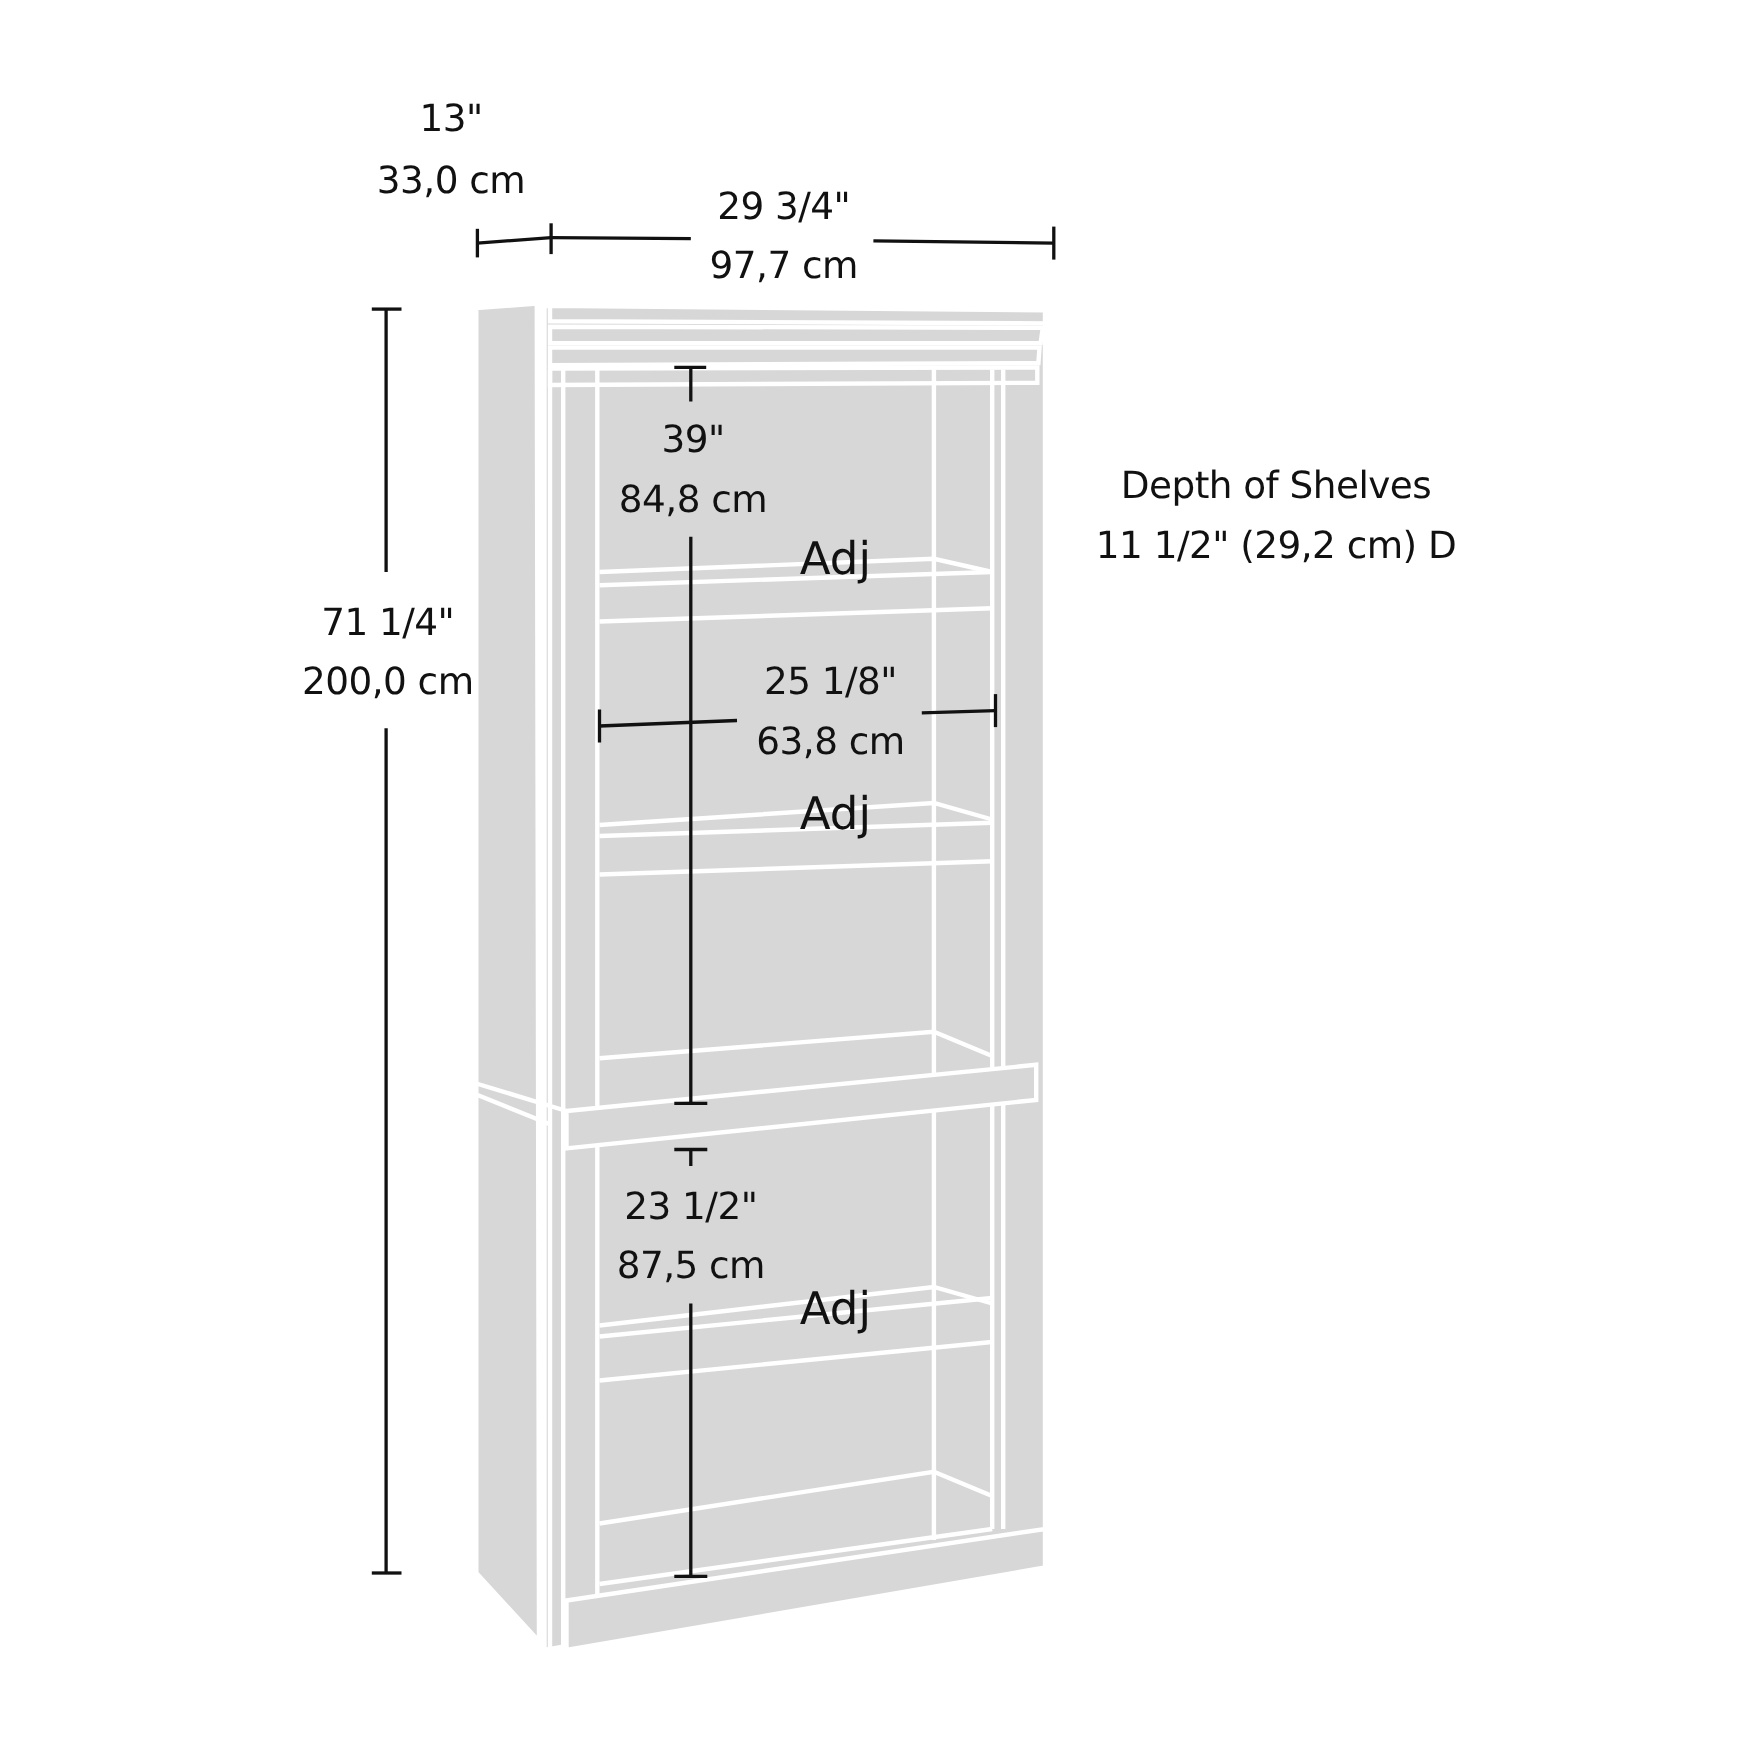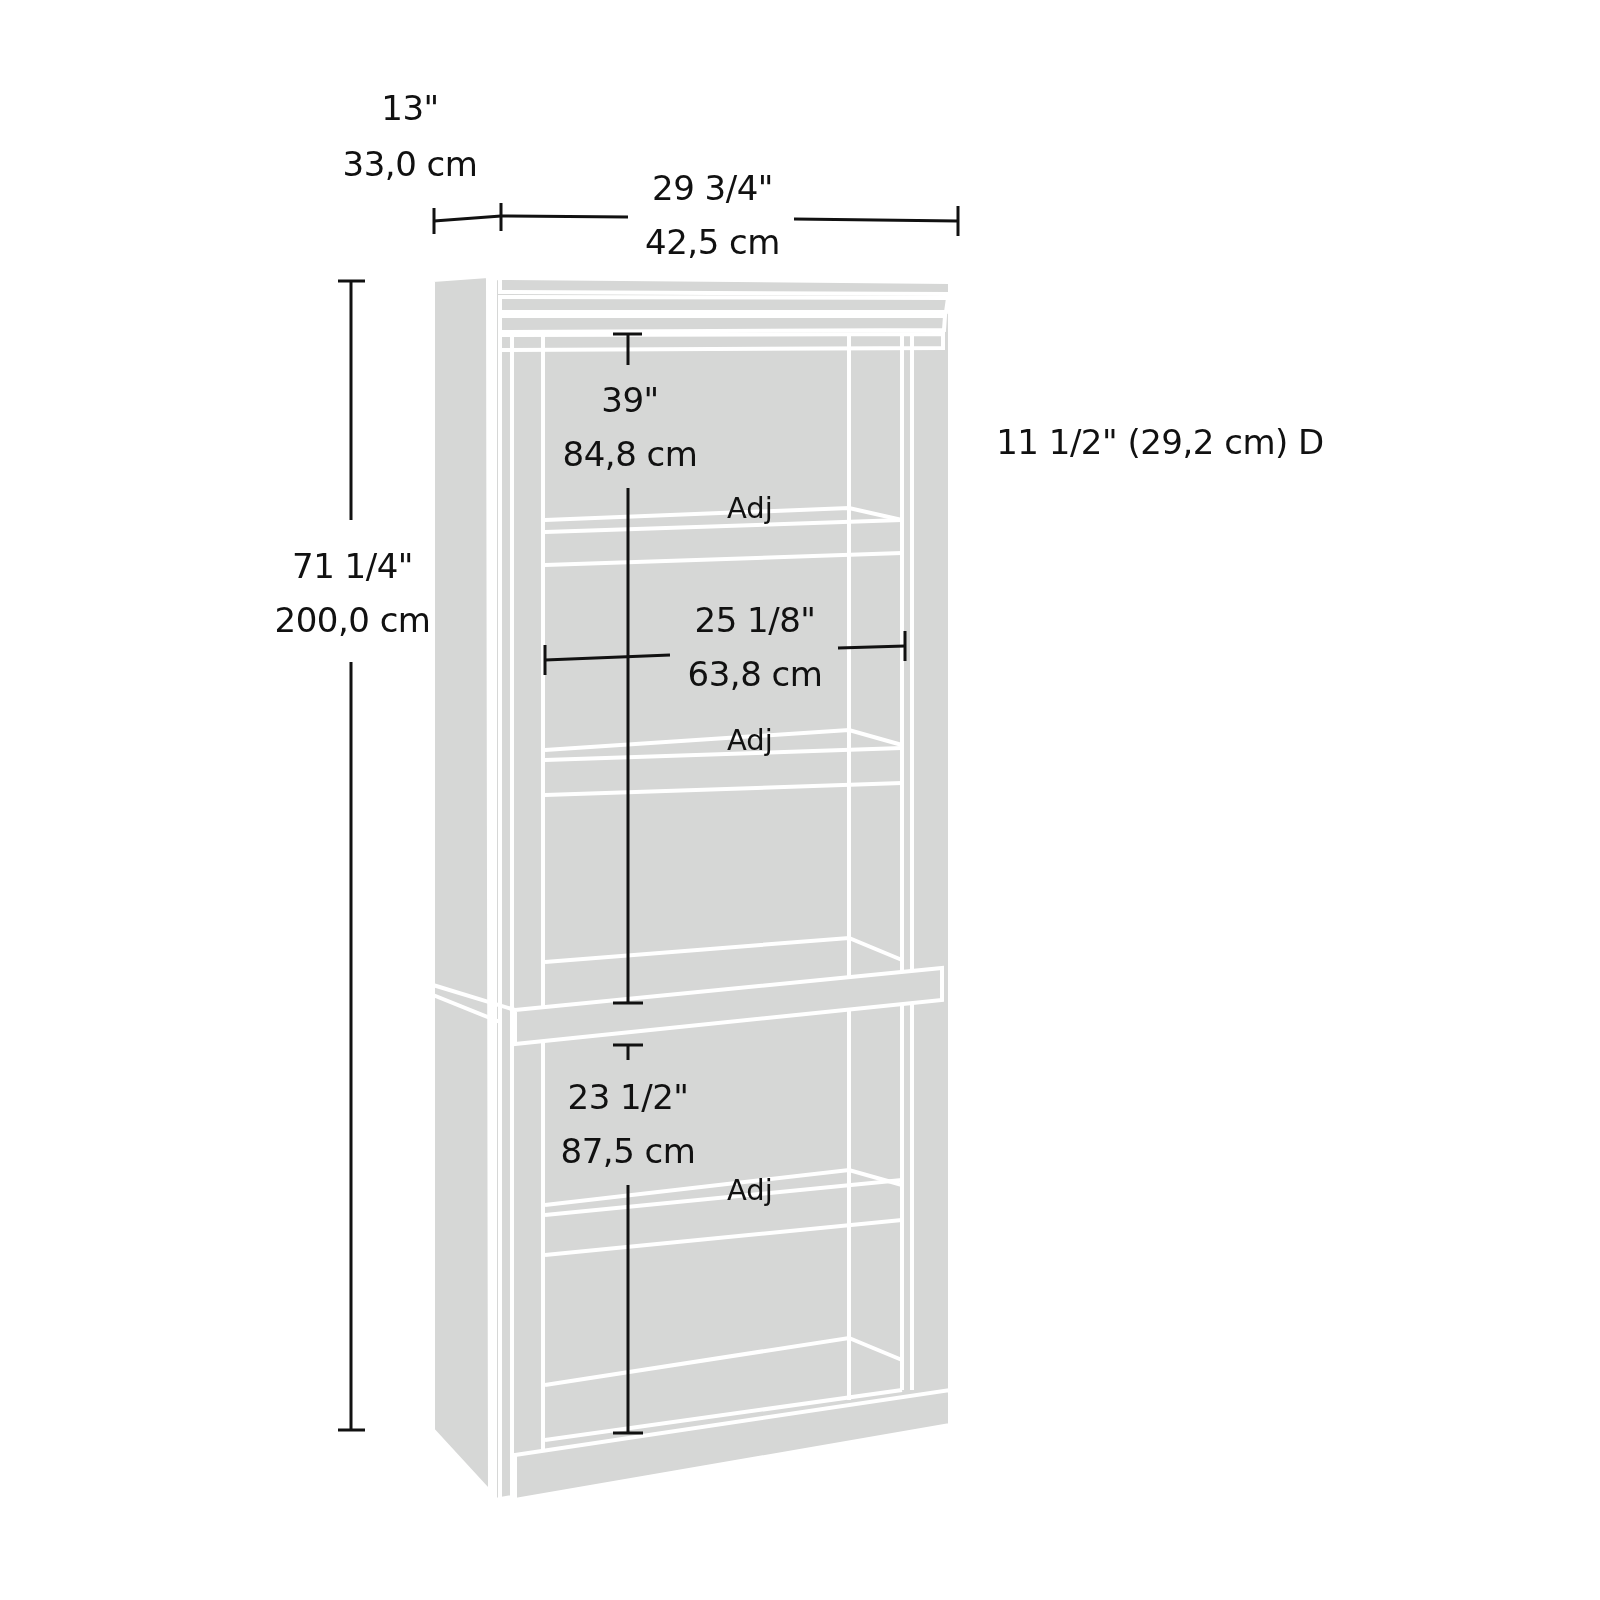--- a/index.html
+++ b/index.html
@@ -2,21 +2,21 @@
 <html><head>
 <meta charset="utf-8">
 <style>
   html, body { margin: 0; padding: 0; background: #ffffff; }
   body { width: 1600px; height: 1600px; position: relative; overflow: hidden;
          font-family: "DejaVu Sans", "Liberation Sans", sans-serif; }
   #diagram { position: absolute; left: 0; top: 0; width: 1600px; height: 1600px; }
   .lbl { position: absolute; color: #111111; font-size: 34px; line-height: 40px;
          text-align: center; white-space: nowrap; letter-spacing: -0.5px; }
   .lbl span { display: block; }
-  .adj { position: absolute; color: #111111; font-size: 29px; line-height: 36px; }
+  .adj { position: absolute; color: #111111; font-size: 41px; line-height: 36px; }
 </style>
 </head>
 <body>
 
 <svg id="diagram" viewBox="0 0 1600 1600" xmlns="http://www.w3.org/2000/svg">
 
   <g stroke="#ffffff" stroke-width="4" fill="#d6d7d6">
 
     <polygon points="433,280 488,276 490,1492 433,1430"></polygon>
 
@@ -87,21 +87,21 @@
   </g>
 </svg>
 
 <div class="lbl" style="left:335px; top:88px; width:150px;">
   <span style="margin-bottom:16px;">13"</span>
   <span>33,0 cm</span>
 </div>
 
 <div class="lbl" style="left:630px; top:168px; width:165px;">
   <span style="margin-bottom:14px;">29 3/4"</span>
-  <span>42,5 cm</span>
+  <span>97,7 cm</span>
 </div>
 
 <div class="lbl" style="left:270px; top:546px; width:165px;">
   <span style="margin-bottom:14px;">71 1/4"</span>
   <span>200,0 cm</span>
 </div>
 
 <div class="lbl" style="left:550px; top:380px; width:160px;">
   <span style="margin-bottom:14px;">39"</span>
   <span>84,8 cm</span>
@@ -115,14 +115,15 @@
 <div class="lbl" style="left:548px; top:1077px; width:160px;">
   <span style="margin-bottom:14px;">23 1/2"</span>
   <span>87,5 cm</span>
 </div>
 
 <div class="adj" style="left:727px; top:490px;">Adj</div>
 <div class="adj" style="left:727px; top:722px;">Adj</div>
 <div class="adj" style="left:727px; top:1172px;">Adj</div>
 
 <div class="lbl" style="left:995px; top:422px; width:330px;">
+  <span style="margin-bottom:14px;">Depth of Shelves</span>
   <span>11 1/2" (29,2 cm) D</span>
 </div>
 
 </body></html>

